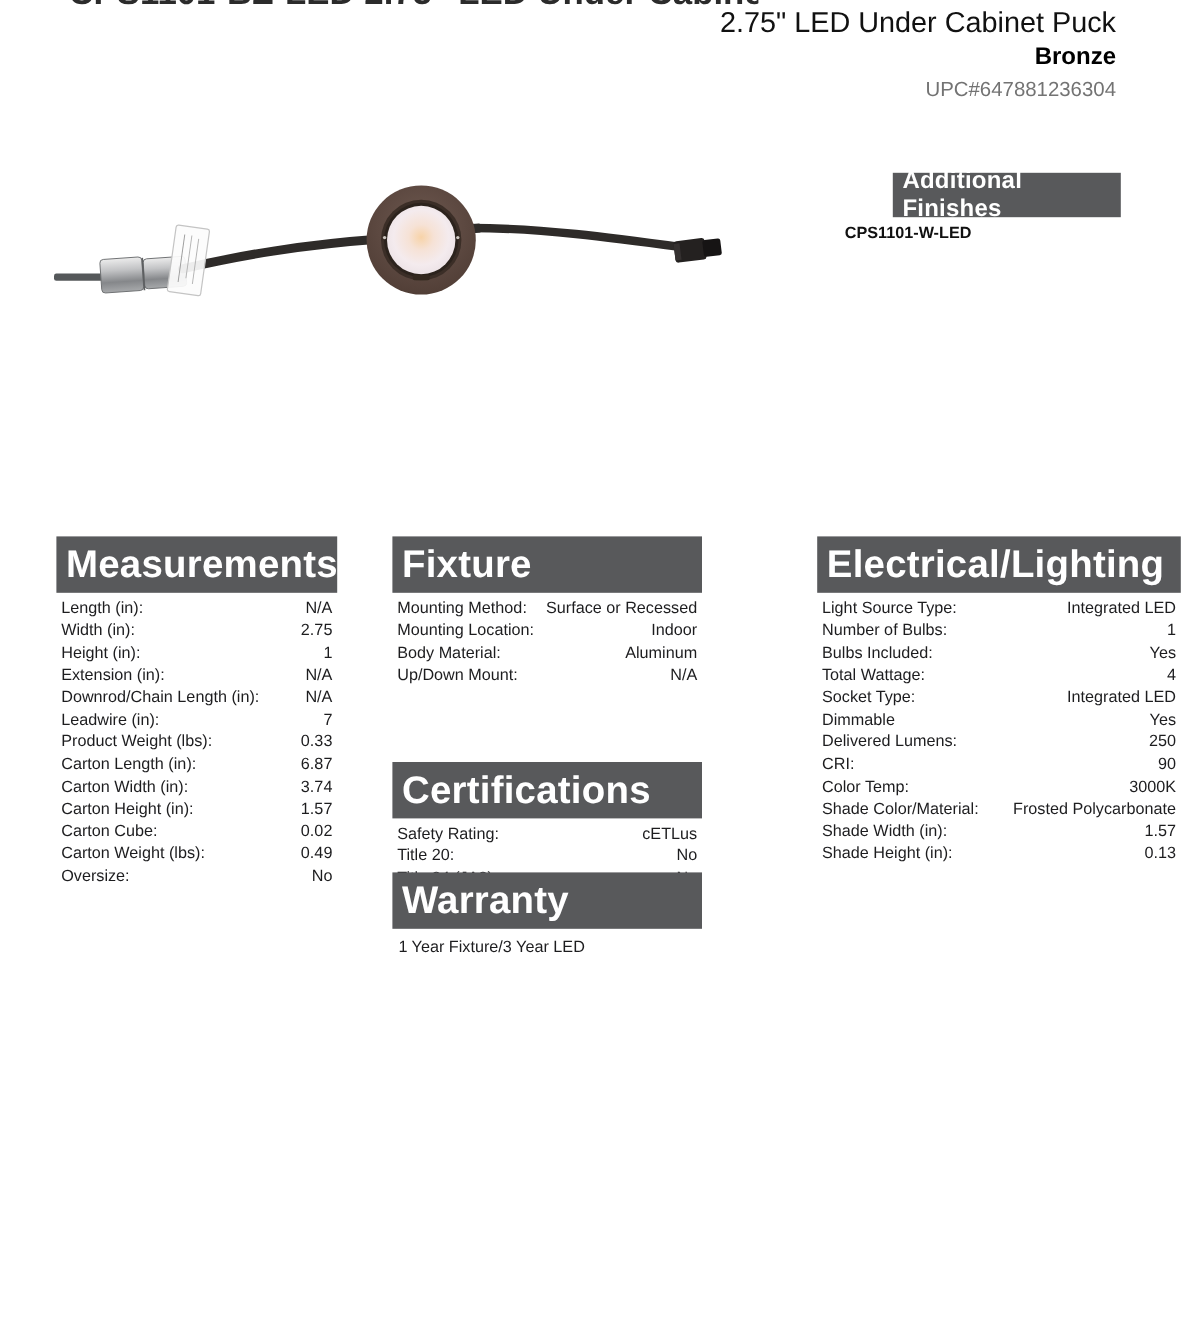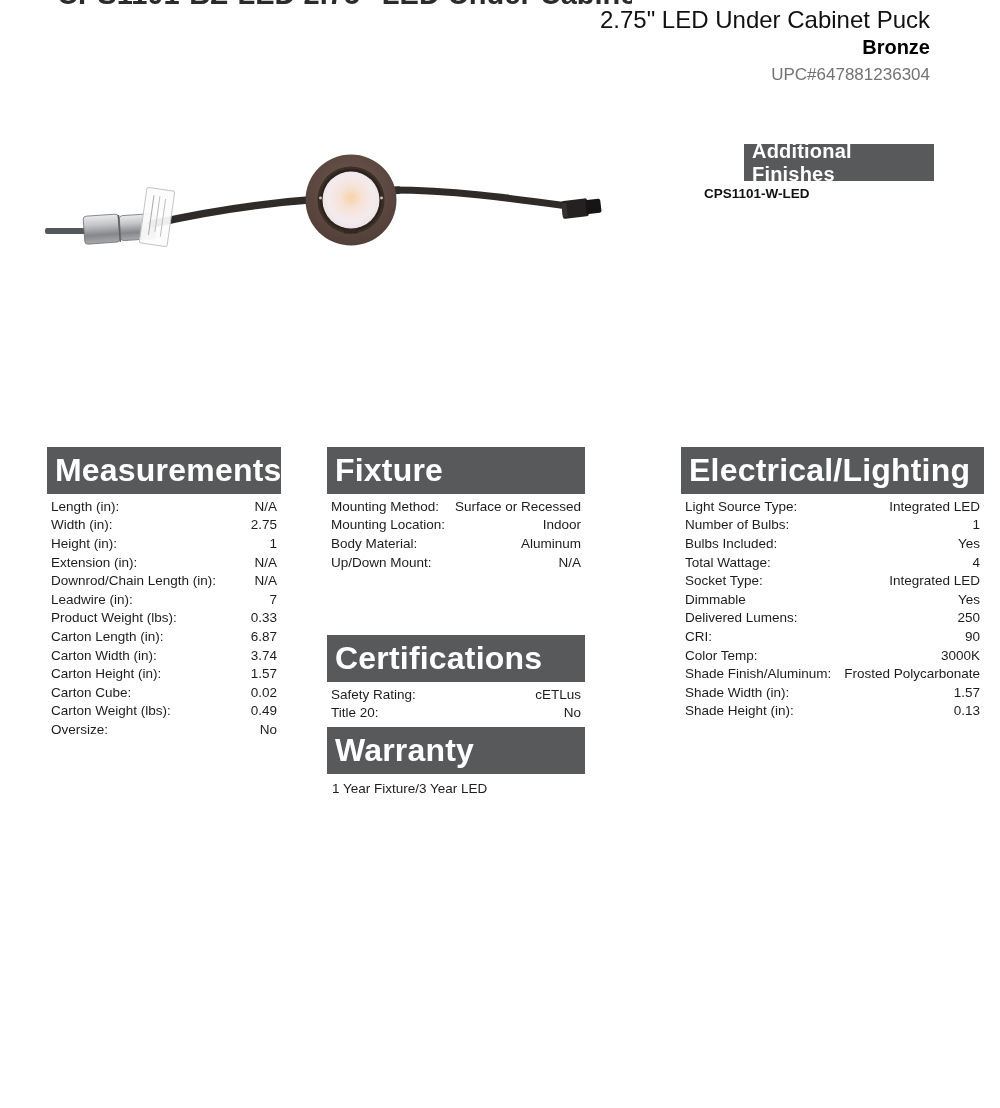--- a/index.html
+++ b/index.html
@@ -312,21 +312,21 @@
         </div>
         <div class="spec-row">
           <span class="spec-label">CRI:</span>
           <span class="spec-value">90</span>
         </div>
         <div class="spec-row">
           <span class="spec-label">Color Temp:</span>
           <span class="spec-value">3000K</span>
         </div>
         <div class="spec-row">
-          <span class="spec-label">Shade Finish/Aluminum:</span>
+          <span class="spec-label">Shade Color/Material:</span>
           <span class="spec-value">Frosted Polycarbonate</span>
         </div>
         <div class="spec-row">
           <span class="spec-label">Shade Width (in):</span>
           <span class="spec-value">1.57</span>
         </div>
         <div class="spec-row">
           <span class="spec-label">Shade Height (in):</span>
           <span class="spec-value">0.13</span>
         </div>

